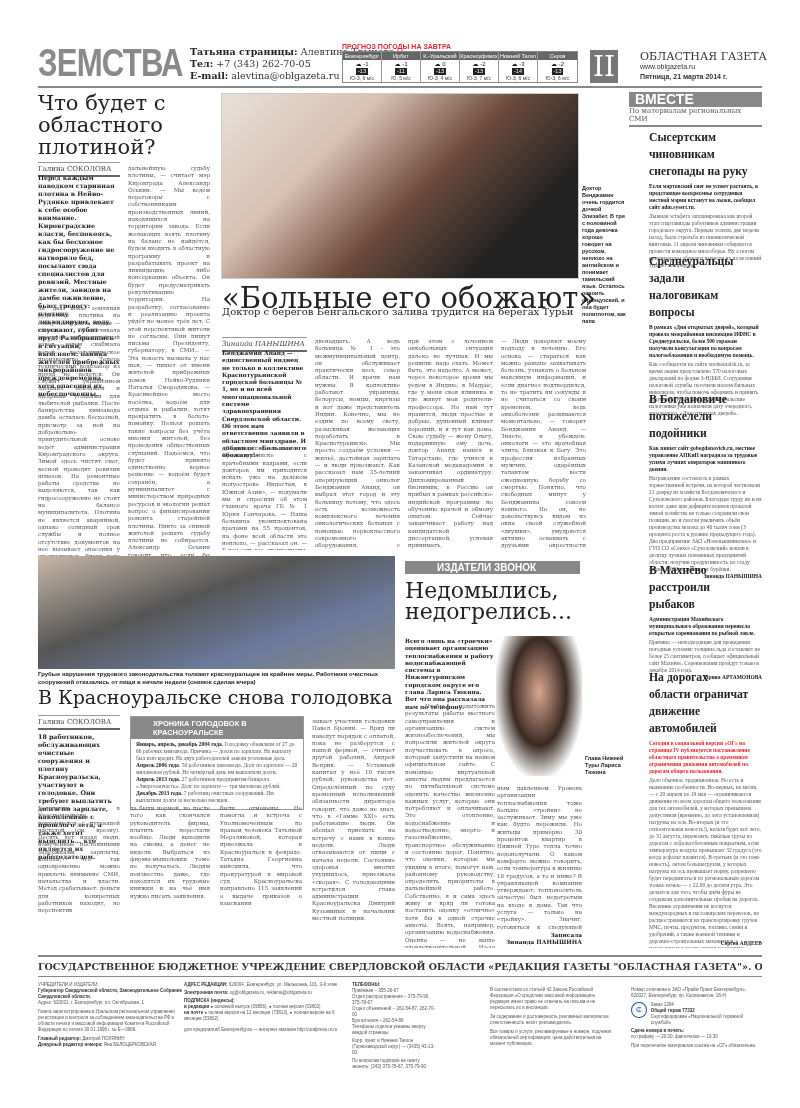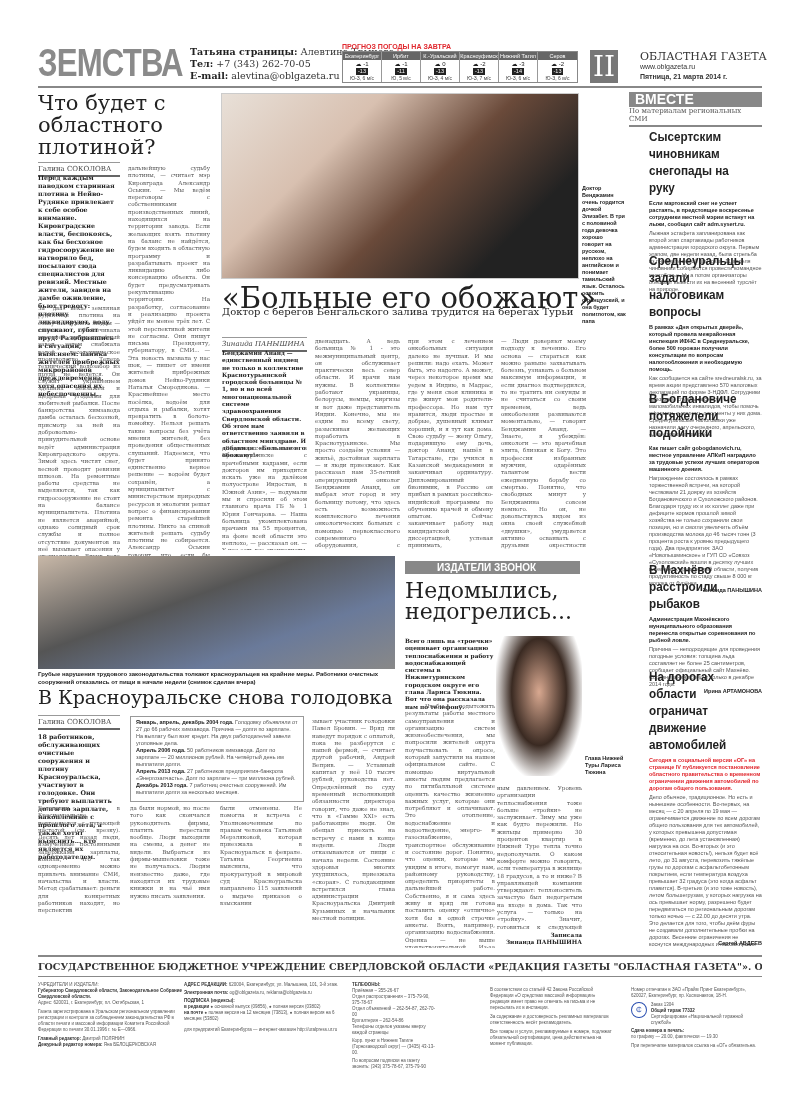--- a/index.html
+++ b/index.html
@@ -19,21 +19,21 @@
 .page-num{left:590px;top:50px;width:28px;height:33px;background:#777;color:#fff;font-size:28px;text-align:center;line-height:33px}
 .paper{left:640px;top:51px;font-size:11px;color:#333;line-height:11px}
 .paper small{display:block;font-size:7px;font-family:"Liberation Sans",sans-serif;line-height:10px}
 .rule{left:38px;top:86px;width:724px;height:2px;background:#888}
 .h1{font-family:"DejaVu Serif",serif;color:#222;font-weight:normal}
 .lead{font-size:6.3px;line-height:8px;font-weight:bold;color:#222}
 .col{font-size:5.6px;line-height:7.3px;color:#555;text-align:justify}
 .byline{font-size:7px;color:#444;border-top:1px solid #999;border-bottom:2px solid #666;padding:2px 0}
 .photo{background:linear-gradient(135deg,#e8e0d8 0%,#d8c0b0 30%,#6a4a3a 55%,#222 80%)}
 .cap{font-family:"Liberation Sans",sans-serif;font-weight:bold;font-size:6px;line-height:7.5px;color:#222}
-.rb{font-family:Liberation Sans, sans-serif}
+.rb{font-family:Liberation Serif, serif}
 .rb h3{font-size:13px;line-height:17px;font-weight:bold;color:#222;transform:scaleX(0.9);transform-origin:left}
 .rb .l{font-size:5.5px;line-height:7px;font-weight:bold;margin:4px 0 2px}
 .rb .t{font-size:5.5px;line-height:7px;color:#555}
 .rb .s{font-size:5.5px;font-weight:bold;text-align:right}
 .bar{background:#888;color:#fff;font-family:"Liberation Sans",sans-serif;font-weight:bold}
 .foot{font-family:"Liberation Sans",sans-serif;font-size:4.5px;line-height:6px;color:#555}
 .foot b{color:#333}
 </style>
 </head>
 <body>
@@ -135,20 +135,21 @@
     <div class="s">Сергей АВДЕЕВ</div>
   </div>
 
 <div class="abs" style="left:38px;top:556px;width:357px;height:113px;background:linear-gradient(160deg,#c8b8a8,#555 40%,#6a7a9a 70%,#888)"></div>
 <div class="abs cap" style="left:38px;top:671px;width:357px">Грубые нарушения трудового законодательства толкают красноуральцев на крайние меры. Работники очистных сооружений отказались от пищи в начале недели (снимок сделан вчера)</div>
 <div class="abs h1" style="left:38px;top:686px;width:360px;font-size:19px">В Красноуральске снова голодовка</div>
 <div class="abs byline" style="left:38px;top:715px;width:82px">Галина СОКОЛОВА</div>
 <div class="abs lead" style="left:38px;top:733px;width:82px">18 работников, обслуживающих очистные сооружения и плотину Красноуральска, участвуют в голодовке. Они требуют выплатить долги по зарплате, накопленные с прошлого лета, а также хотят выяснить... кто является их работодателем.</div>
 <div class="abs col" style="left:38px;top:805px;width:82px;height:145px;overflow:hidden">Голодовки в Красноуральске повторяются с пугающей частотой (см. врезку). Десять лет назад люди, измученные постоянными задержками зарплаты, поняли, что так одновременно можно привлечь внимание СМИ, начальства и власти. Метод срабатывает: деньги для конкретных работников находят, но перспектив</div>
 <div class="abs" style="left:130px;top:716px;width:174px;border:1px solid #999;padding-bottom:3px">
+  <div class="bar" style="font-size:7.5px;padding:2px 0 2px 22px">ХРОНИКА ГОЛОДОВОК В КРАСНОУРАЛЬСКЕ</div>
   <div class="rb t" style="padding:2px 5px;font-size:5.5px;line-height:7px;color:#555">
     <div><b style="color:#222">Январь, апрель, декабрь 2004 года.</b> <span>Голодовку объявляли от 27 до 66 рабочих химзавода. Причина — долги по зарплате. На выплату был взят кредит. На двух работодателей завели уголовные дела.</span></div>
     <div><b style="color:#222">Апрель 2006 года.</b> <span>50 работников химзавода. Долг по зарплате — 20 миллионов рублей. На четвёртый день им выплатили долги.</span></div>
     <div><b style="color:#222">Апрель 2013 года.</b> <span>27 работников предприятия-банкрота «Энергозапчасть». Долг по зарплате — три миллиона рублей.</span></div>
     <div><b style="color:#222">Декабрь 2013 года.</b> <span>7 работниц очистных сооружений. Им выплатили долги за несколько месяцев.</span></div>
   </div>
 </div>
 <div class="abs col" style="left:130px;top:805px;width:80px;height:145px;overflow:hidden">да были нормой, но после того как скончался руководитель фирмы, платить перестали вообще. Люди выходили на смены, а денег не видели. Выбраться из фирмы-мышеловки тоже не получалось. Людям неизвестно даже, где находятся их трудовые книжки и на чьё имя нужно писать заявления.</div>
 <div class="abs col" style="left:220px;top:805px;width:82px;height:145px;overflow:hidden">были отменены. Не помогла и встреча с Уполномоченным по правам человека Татьяной Мерзляковой, которая приезжала в Красноуральск в феврале. Татьяна Георгиевна выяснила, что прокуратурой в мировой суд Красноуральска направлено 115 заявлений о выдаче приказов о взыскании</div>
 <div class="abs col" style="left:312px;top:718px;width:83px;height:232px;overflow:hidden">зывает участник голодовки Павел Бровин. — Вряд ли наведут порядок с оплатой, пока не разберутся с нашей фермой, — считает другой рабочий, Андрей Веприв. — Уставный капитал у неё 10 тысяч рублей, руководства нет. Определённый по суду временный исполняющий обязанности директора говорит, что даже не знал, что в «Гамме XXI» есть работающие люди. Он обещал приехать на встречу с нами в конце недели. Люди отказываются от пищи с начала недели. Состояние здоровья многих ухудшилось, приезжала «скорая». С голодающими встретился глава администрации Красноуральска Дмитрий Кузьминых и начальник местной полиции.</div>

